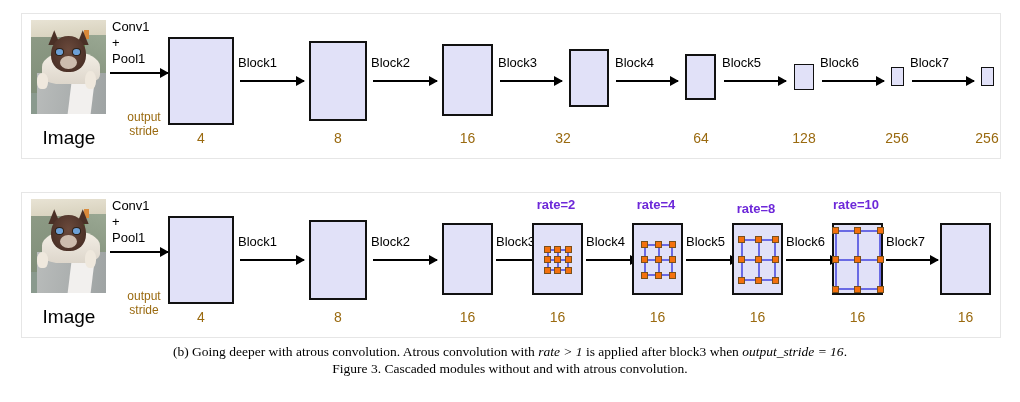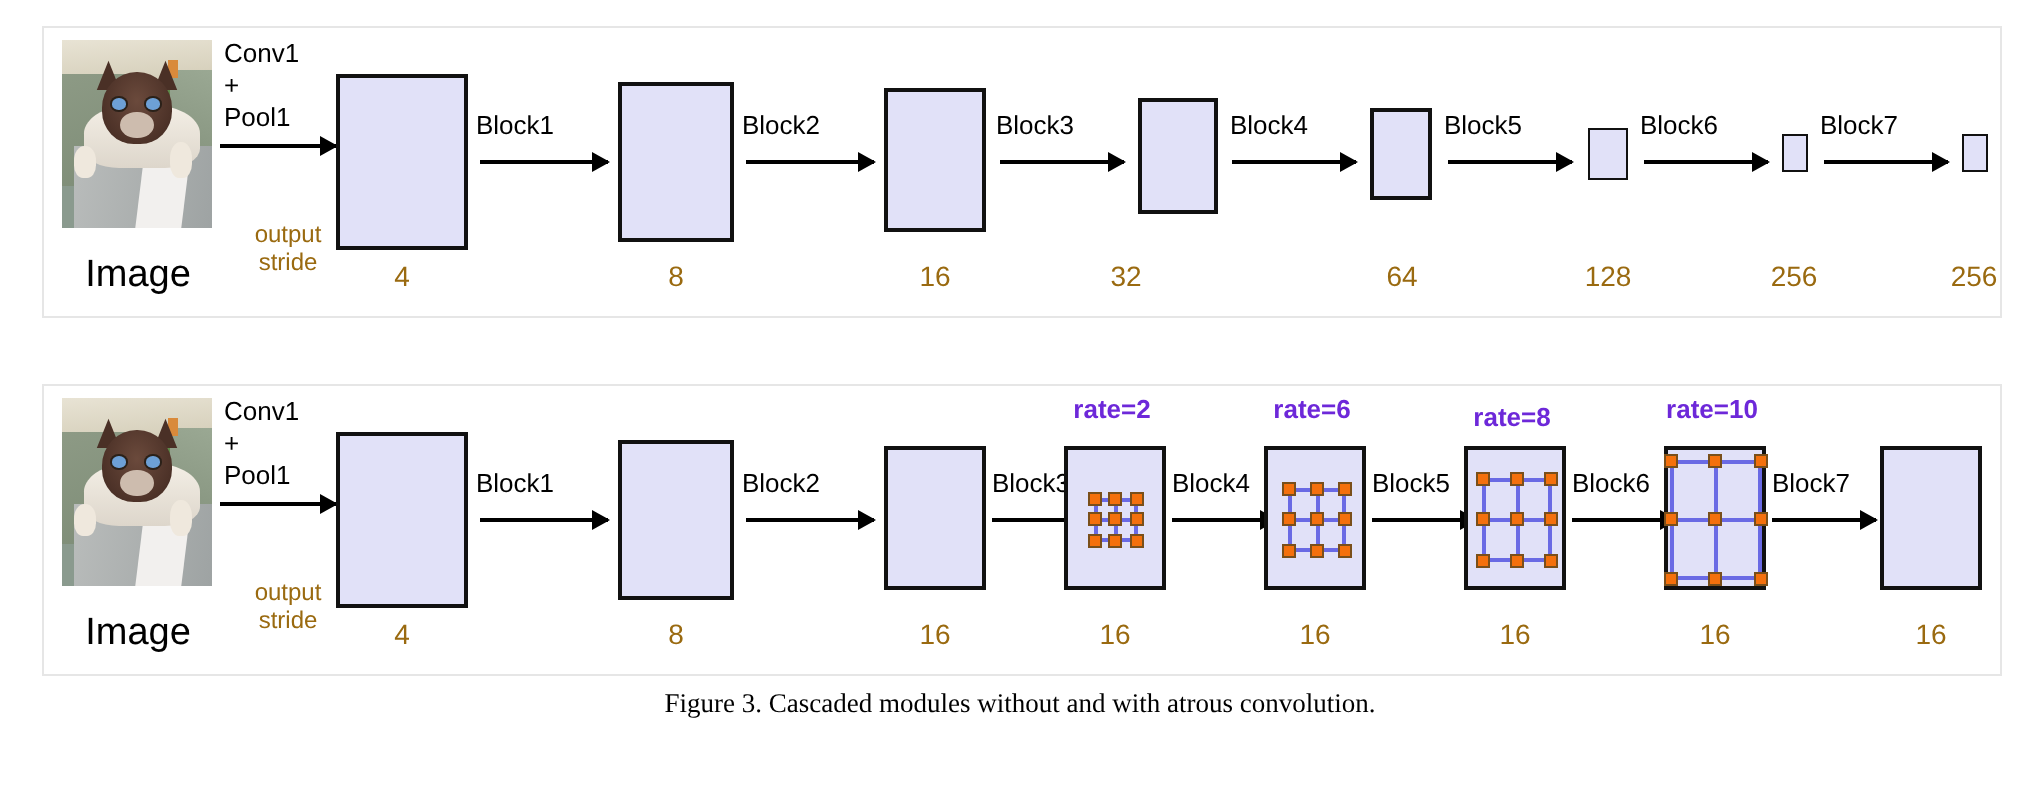--- a/index.html
+++ b/index.html
@@ -304,21 +304,21 @@
       <div class="kdot" style="left:36px;top:47px;"></div>
     </div>
     <div class="stride-num" style="left:510px;top:116px;width:51px;">16</div>
 
     <div class="lbl center" style="left:564px;top:41px;width:60px;">Block4</div>
     <div class="arrow" style="left:564px;top:62px;width:52px;">
       <div class="shaft"></div>
         <div class="head"></div>
     </div>
 
-    <div class="rate-label" style="left:600px;top:4px;width:68px;">rate=6</div>
+    <div class="rate-label" style="left:600px;top:4px;width:68px;">rate=4</div>
     <div class="fbox" style="left:610px;top:30px;width:51px;height:72px;"></div>
     <div class="kernel" style="left:610px;top:30px;width:51px;height:72px;">
       <div class="kline h" style="left:12px;top:21px;width:28px;"></div>
       <div class="kline h" style="left:12px;top:36px;width:28px;"></div>
       <div class="kline h" style="left:12px;top:51px;width:28px;"></div>
       <div class="kline v" style="left:12px;top:21px;height:31px;"></div>
       <div class="kline v" style="left:26px;top:21px;height:31px;"></div>
       <div class="kline v" style="left:39px;top:21px;height:31px;"></div>
       <div class="kdot" style="left:12px;top:21px;"></div>
       <div class="kdot" style="left:26px;top:21px;"></div>
@@ -390,16 +390,17 @@
     <div class="arrow" style="left:864px;top:62px;width:52px;">
       <div class="shaft"></div>
         <div class="head"></div>
     </div>
 
     <div class="fbox" style="left:918px;top:30px;width:51px;height:72px;"></div>
     <div class="stride-num" style="left:918px;top:116px;width:51px;">16</div>
   </div>
 
   <div class="caption" id="cap-b">
+    <div><span>(b) Going deeper with atrous convolution. Atrous convolution with </span><span class="mathit">rate &gt; 1</span><span> is applied after block3 when </span><span class="mathit">output_stride = 16</span><span>.</span></div>
     <div>Figure 3. Cascaded modules without and with atrous convolution.</div>
   </div>
 
 </div>
 
 </body></html>

